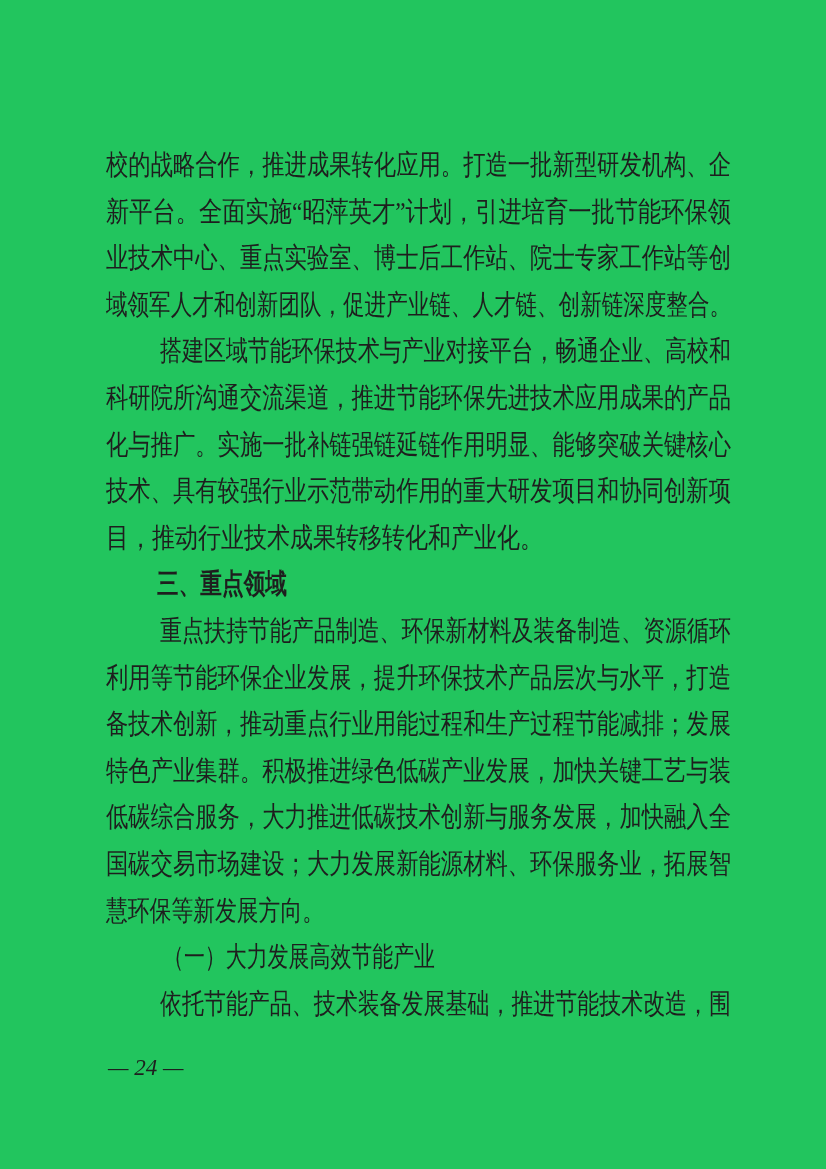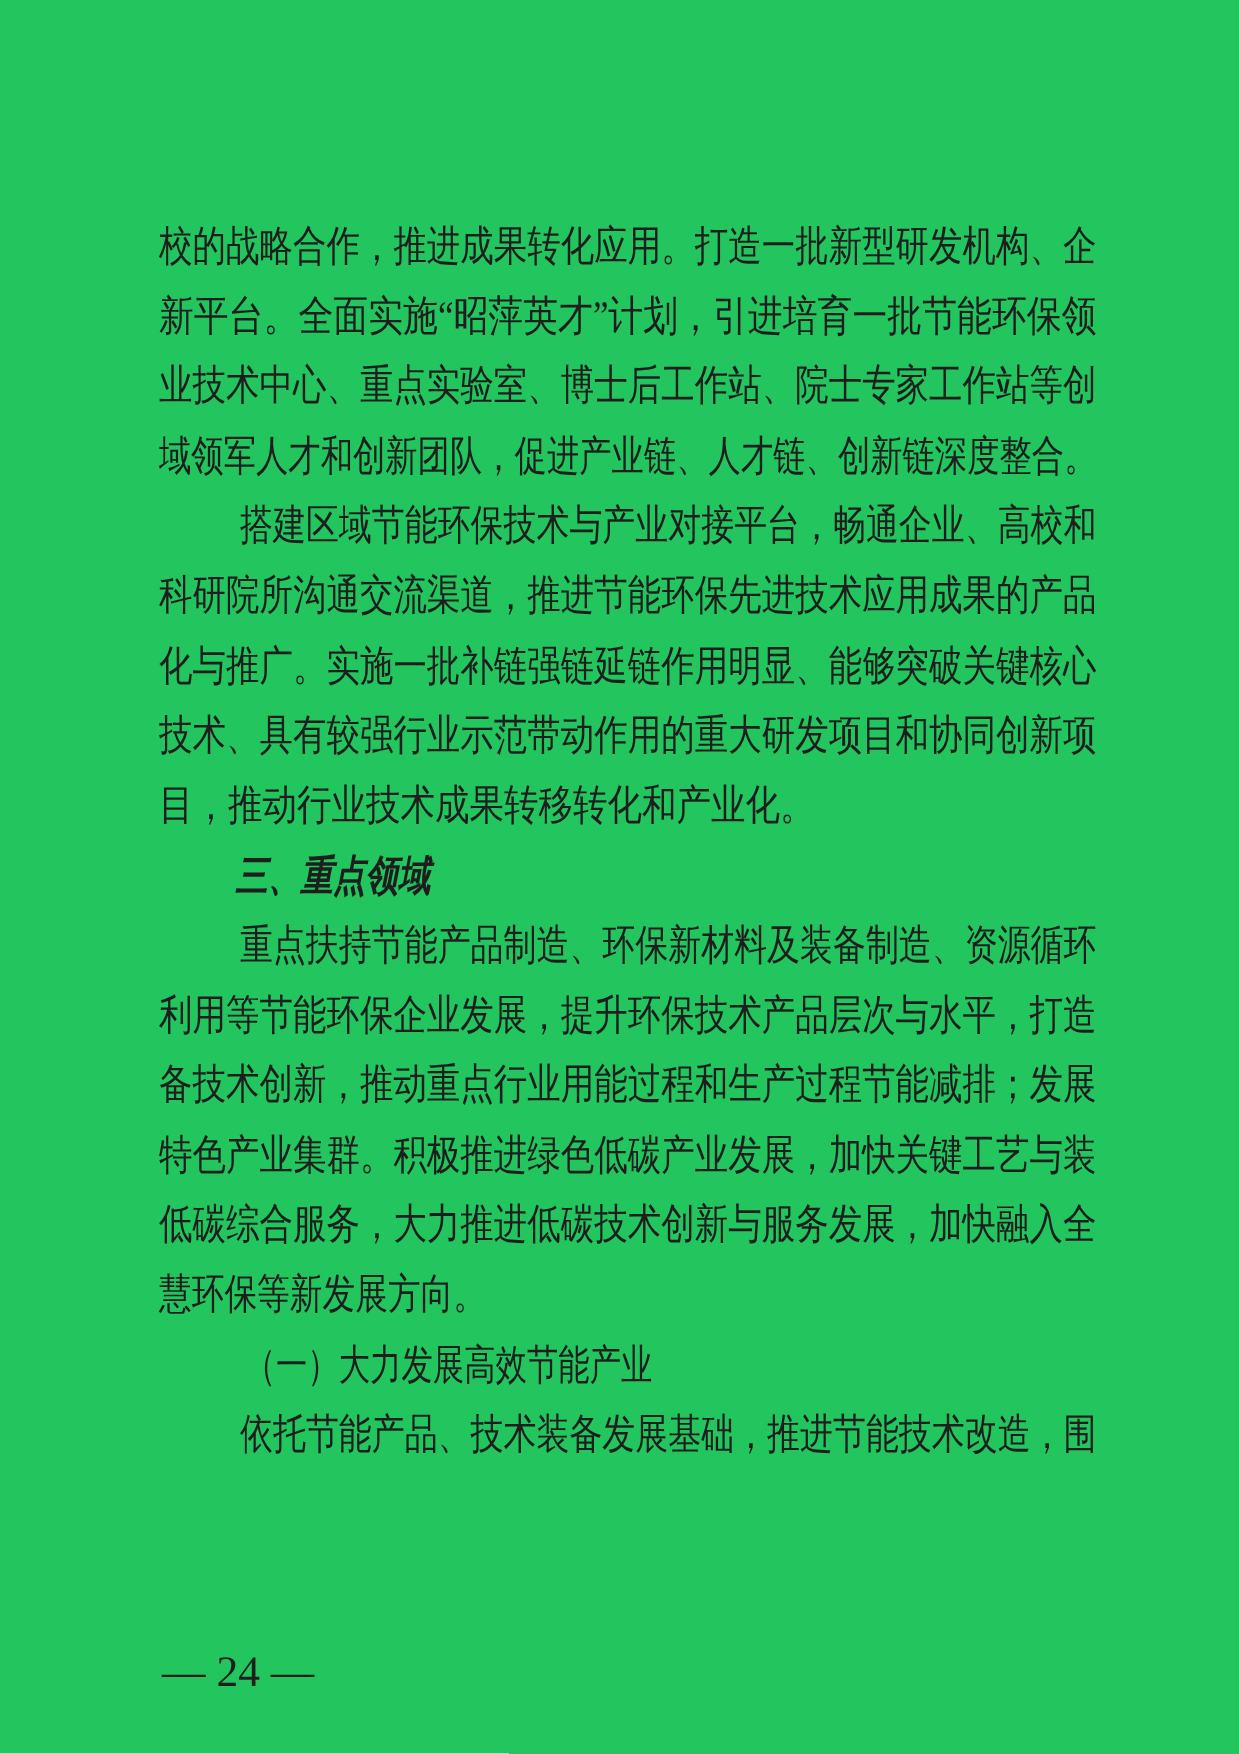--- a/index.html
+++ b/index.html
@@ -35,35 +35,35 @@
     white-space: nowrap;
   }
   .indent {
     padding-left: 54px;
   }
   .heading {
     font-family: "Liberation Sans", "DejaVu Sans", sans-serif;
     font-weight: 700;
     padding-left: 51px;
     letter-spacing: 0;
-    font-style: italic;
   }
   .subheading {
     font-weight: 400;
     padding-left: 57px;
   }
   .footer {
     position: absolute;
     left: 108px;
-    top: 1100px;
-    font-size: 29px;
+    top: 1053px;
+    font-size: 23px;
     line-height: 30px;
     color: #1e1e1e;
     font-family: "Liberation Serif", "DejaVu Serif", serif;
     white-space: nowrap;
+    font-style: italic;
   }
 </style>
 </head>
 <body>
 
 <div class="page">
   <div class="content">
 
     <div class="line"><span style="transform: scaleX(0.797194);">校的战略合作，推进成果转化应用。打造一批新型研发机构、企</span></div>
     <div class="line"><span style="transform: scaleX(0.830168);">新平台。全面实施“昭萍英才”计划，引进培育一批节能环保领</span></div>
@@ -76,20 +76,21 @@
     <div class="line"><span style="transform: scaleX(0.797194);">技术、具有较强行业示范带动作用的重大研发项目和协同创新项</span></div>
     <div class="line"><span style="transform: scaleX(0.821429);">目，推动行业技术成果转移转化和产业化。</span></div>
 
     <div class="line heading"><span style="transform: scaleX(0.77381);">三、重点领域</span></div>
 
     <div class="line indent"><span style="transform: scaleX(0.784341);">重点扶持节能产品制造、环保新材料及装备制造、资源循环</span></div>
     <div class="line"><span style="transform: scaleX(0.797194);">利用等节能环保企业发展，提升环保技术产品层次与水平，打造</span></div>
     <div class="line"><span style="transform: scaleX(0.797194);">备技术创新，推动重点行业用能过程和生产过程节能减排；发展</span></div>
     <div class="line"><span style="transform: scaleX(0.797194);">特色产业集群。积极推进绿色低碳产业发展，加快关键工艺与装</span></div>
     <div class="line"><span style="transform: scaleX(0.797194);">低碳综合服务，大力推进低碳技术创新与服务发展，加快融入全</span></div>
+    <div class="line"><span style="transform: scaleX(0.797194);">国碳交易市场建设；大力发展新能源材料、环保服务业，拓展智</span></div>
     <div class="line"><span style="transform: scaleX(0.778571);">慧环保等新发展方向。</span></div>
 
     <div class="line subheading"><span style="transform: scaleX(0.747253);">（一）大力发展高效节能产业</span></div>
 
     <div class="line indent"><span style="transform: scaleX(0.784341);">依托节能产品、技术装备发展基础，推进节能技术改造，围</span></div>
 
   </div>
 
   <div class="footer">
     <span>— 24 —</span>

